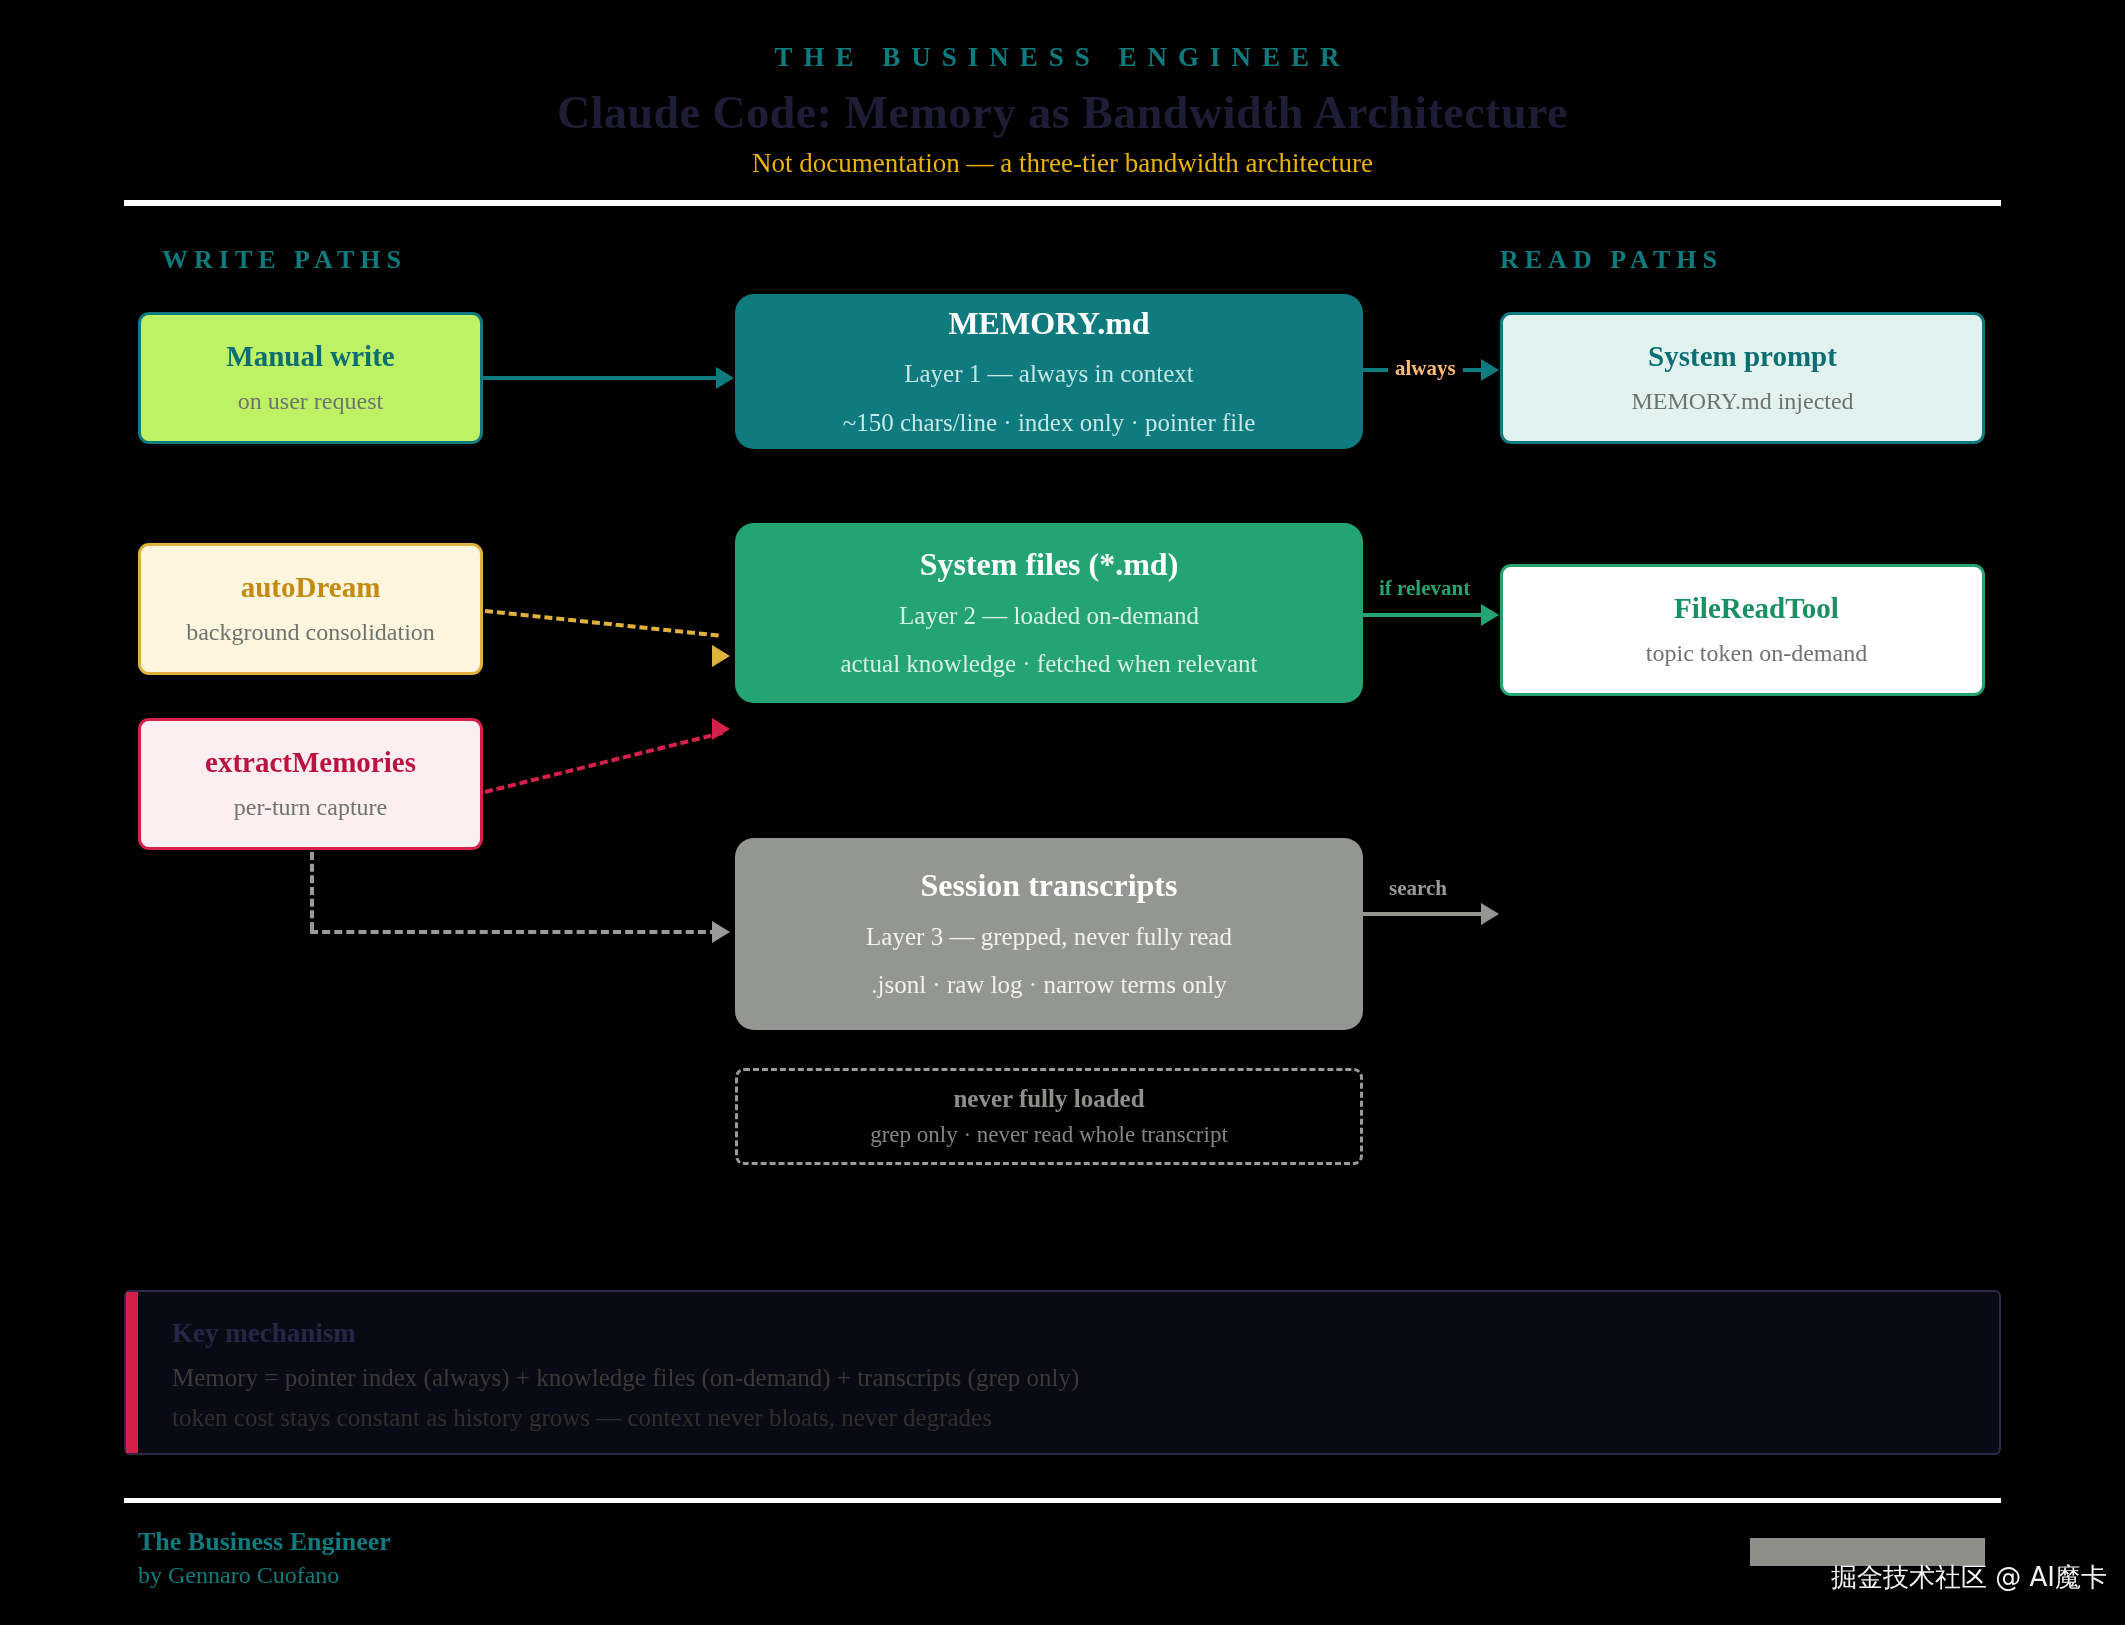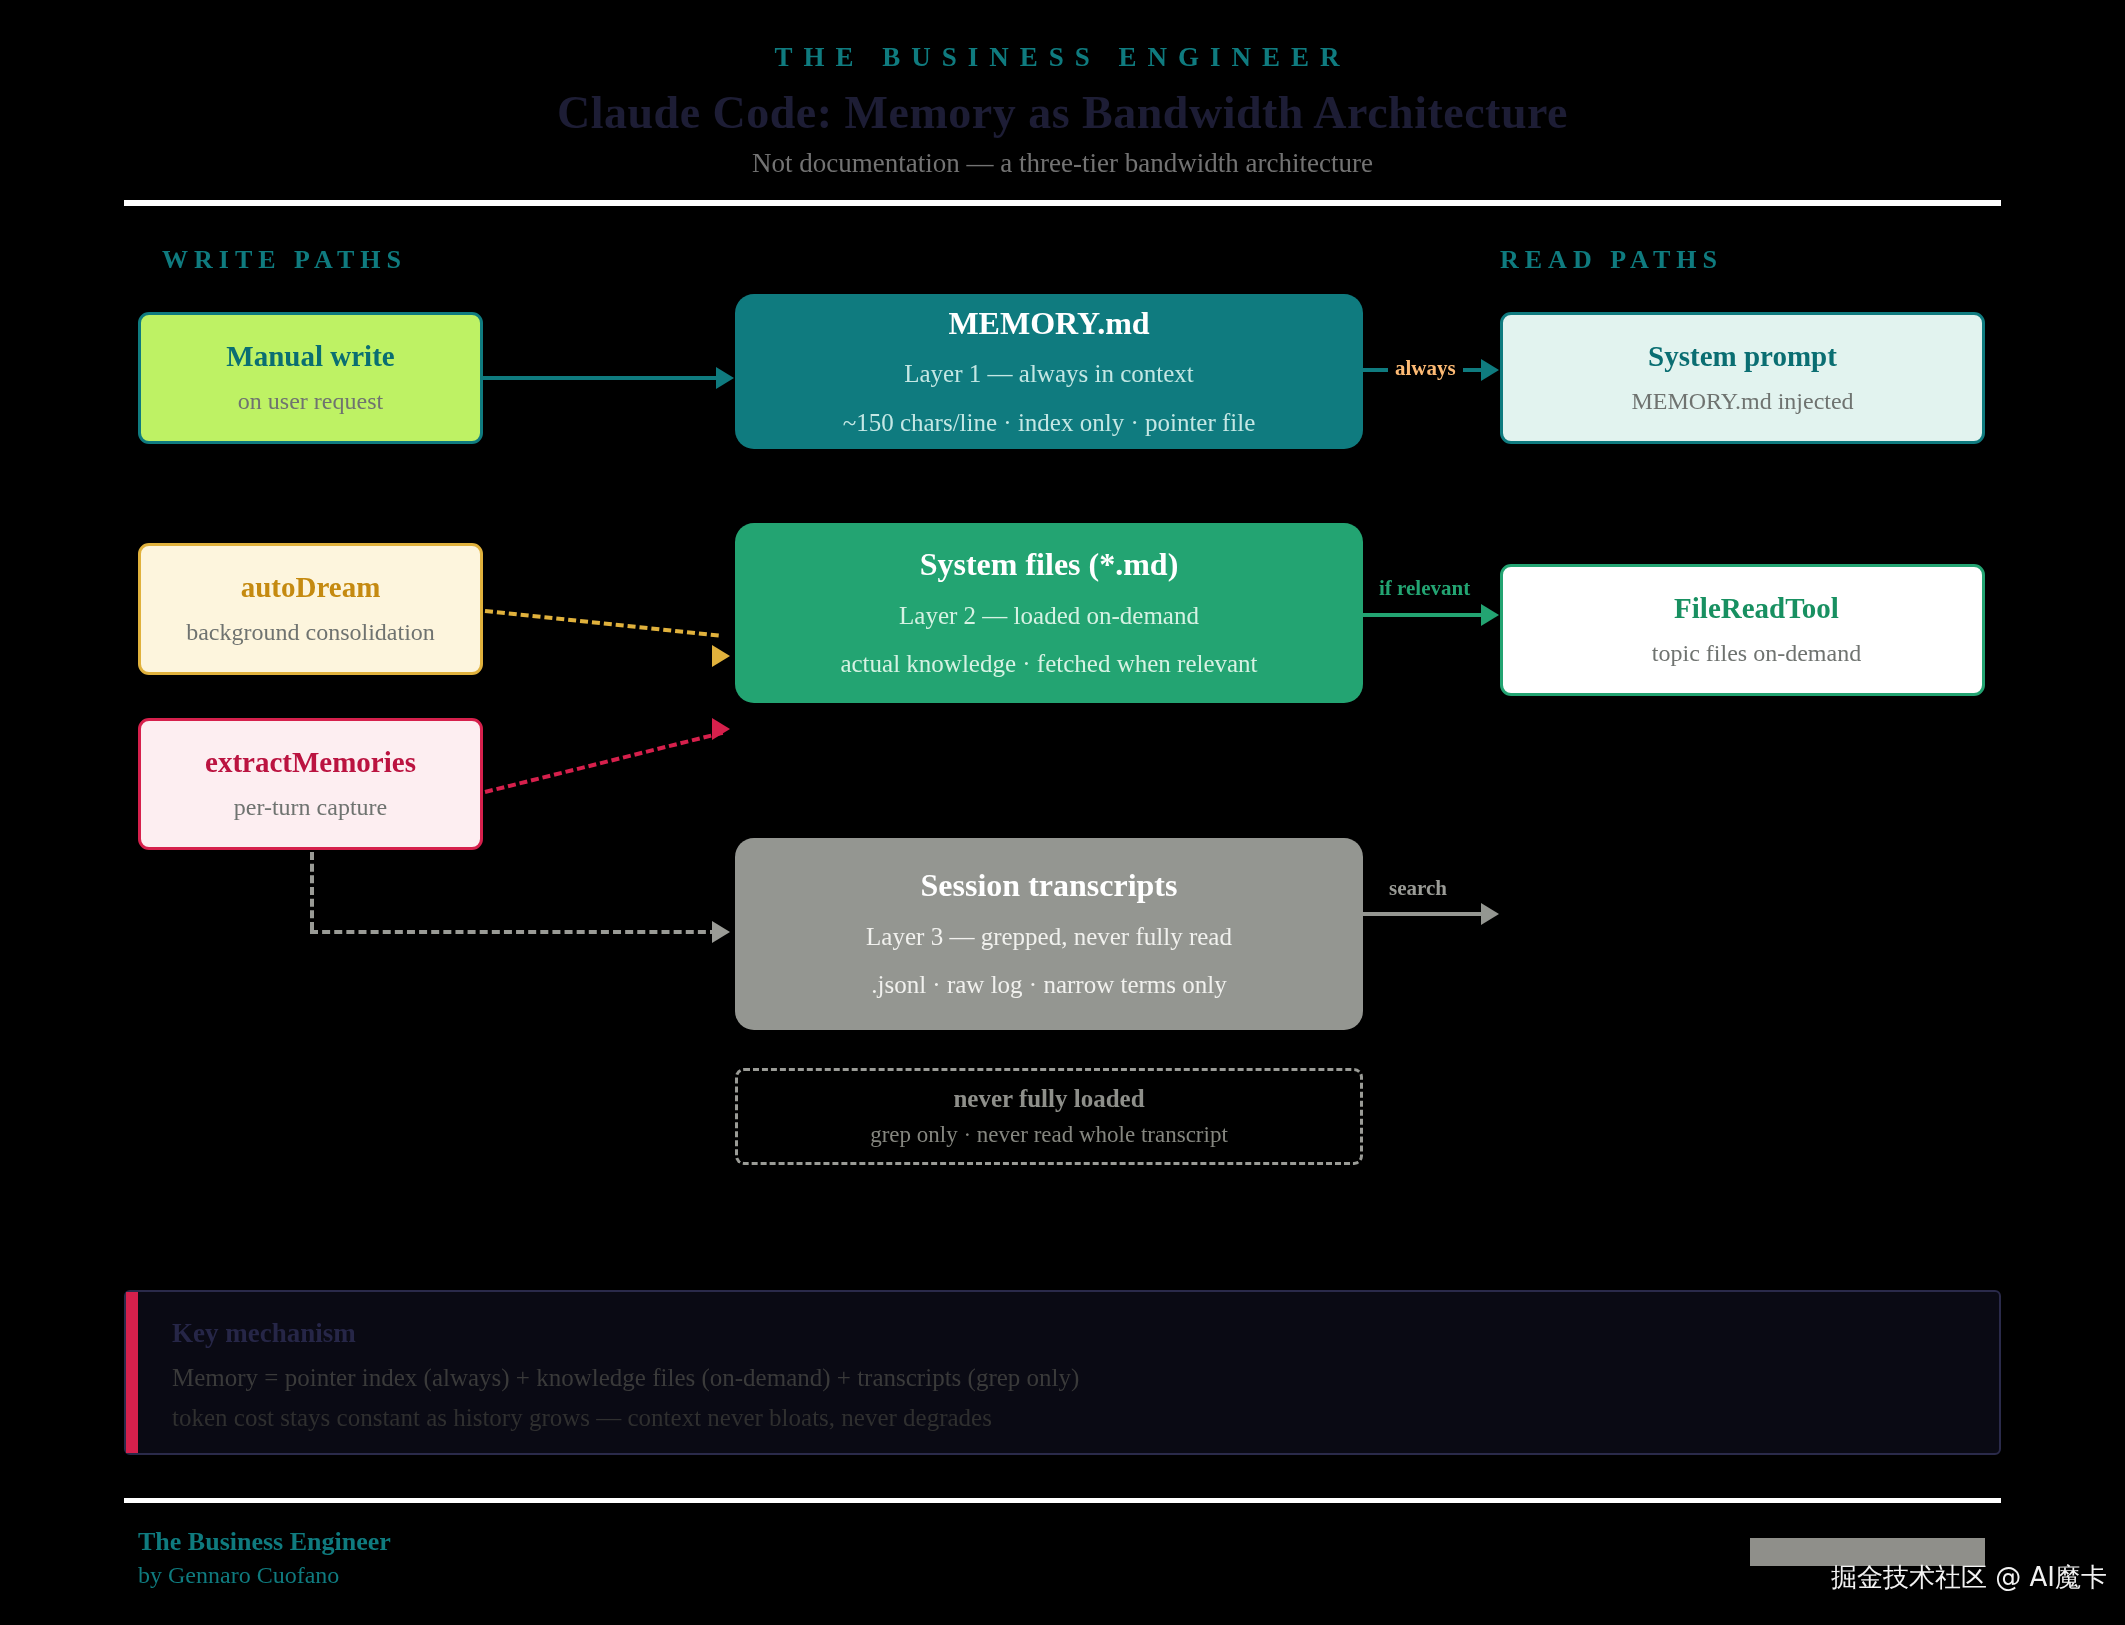--- a/index.html
+++ b/index.html
@@ -25,21 +25,21 @@
   .title {
     position: absolute; top: 86px; left: 0; width: 2125px;
     text-align: center;
     font-size: 46px; font-weight: bold;
     color: #1d1d35;
     letter-spacing: 0.5px;
   }
   .subtitle {
     position: absolute; top: 148px; left: 0; width: 2125px;
     text-align: center;
-    font-size: 27px; color: #737373;
+    font-size: 27px; color: #eab308;
   }
   .rule {
     position: absolute; top: 200px; left: 124px; width: 1877px; height: 6px;
     background: #ffffff;
   }
 
   
   .col-head {
     position: absolute; top: 245px;
     font-size: 26px; font-weight: bold;
@@ -240,21 +240,21 @@
     <div class="ns">.jsonl · raw log · narrow terms only</div>
   </div>
 
   <div class="node card-r n-sysprompt">
     <div class="nt">System prompt</div>
     <div class="ns">MEMORY.md injected</div>
   </div>
 
   <div class="node card-r n-fileread">
     <div class="nt">FileReadTool</div>
-    <div class="ns">topic files on-demand</div>
+    <div class="ns">topic token on-demand</div>
   </div>
 
 
   <div class="note-box">
     <div class="n1">never fully loaded</div>
     <div class="n2">grep only · never read whole transcript</div>
   </div>
 
 
   <div class="insight">

